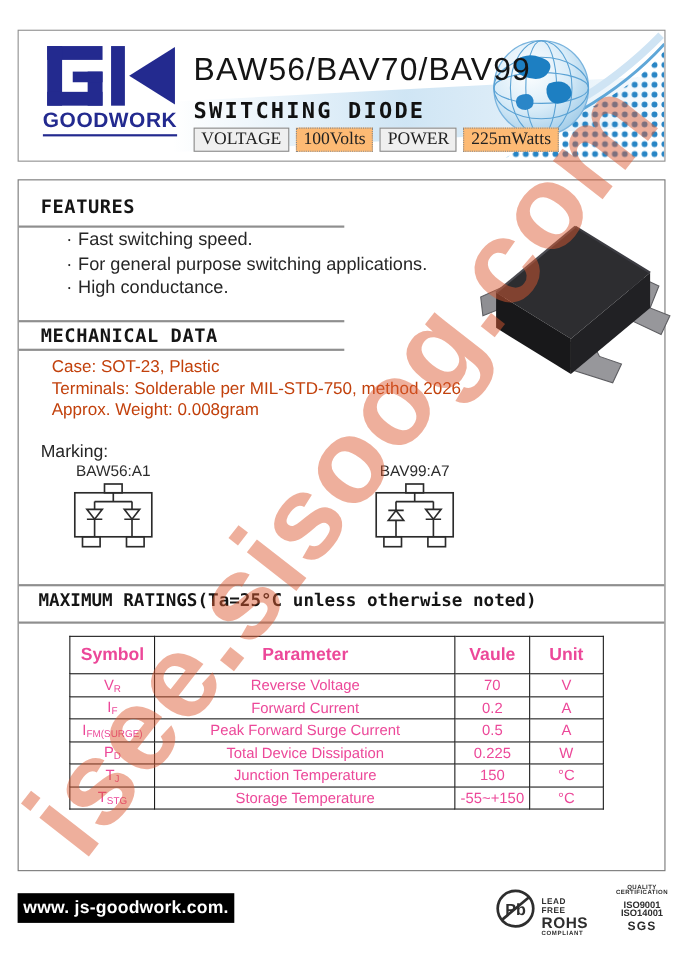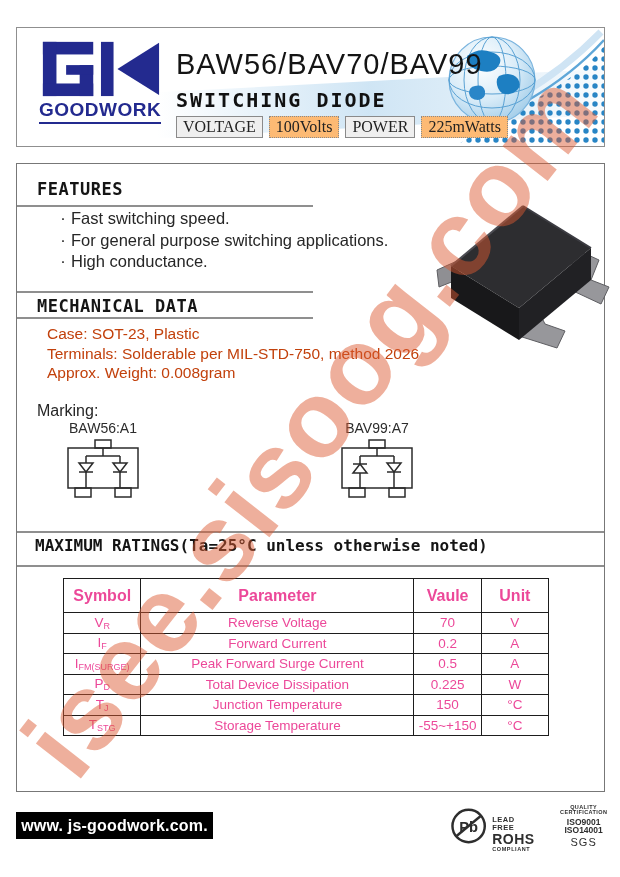--- a/index.html
+++ b/index.html
@@ -59,21 +59,21 @@
             color:#fff;font-weight:bold;font-size:16px;letter-spacing:.2px;
             display:flex;align-items:center;justify-content:center;}
   .rohs-block{position:absolute;left:450px;top:800px;display:flex;align-items:center;gap:5px;color:#2e2e2e;}
   .rohs-mid{text-align:left;line-height:1;}
   .rohs-mid .l1{font-size:7.5px;font-weight:bold;letter-spacing:.5px;margin-top:16px;}
   .rohs-mid .l2{font-size:14px;font-weight:bold;letter-spacing:.5px;margin:1px 0;}
   .rohs-mid .l3{font-size:5.5px;font-weight:bold;letter-spacing:.6px;}
   .cert-col{text-align:center;line-height:1;margin-left:4px;}
   .cert-col .c1{font-size:5.5px;font-weight:bold;letter-spacing:.4px;}
   .cert-col .c2{font-size:8.5px;font-weight:bold;margin-top:2px;}
-  .cert-col .c3{font-size:11px;font-weight:normal;margin-top:2px;letter-spacing:1px;}
+  .cert-col .c3{font-size:11px;font-weight:bold;margin-top:2px;letter-spacing:1px;}
 
   
   .watermark{position:absolute;left:-170px;top:362px;width:960px;text-align:center;
              transform:rotate(-52deg);font-weight:bold;font-size:108px;
              font-family:"Liberation Sans",sans-serif;color:#dd5a31;opacity:.48;
              letter-spacing:1px;pointer-events:none;z-index:9;white-space:nowrap;}
 
   .mk-stroke{stroke:#2b2b2b;stroke-width:1.5;fill:none;}
   .mk-tri{stroke:#2b2b2b;stroke-width:1.5;fill:#ffffff;}
 </style>

